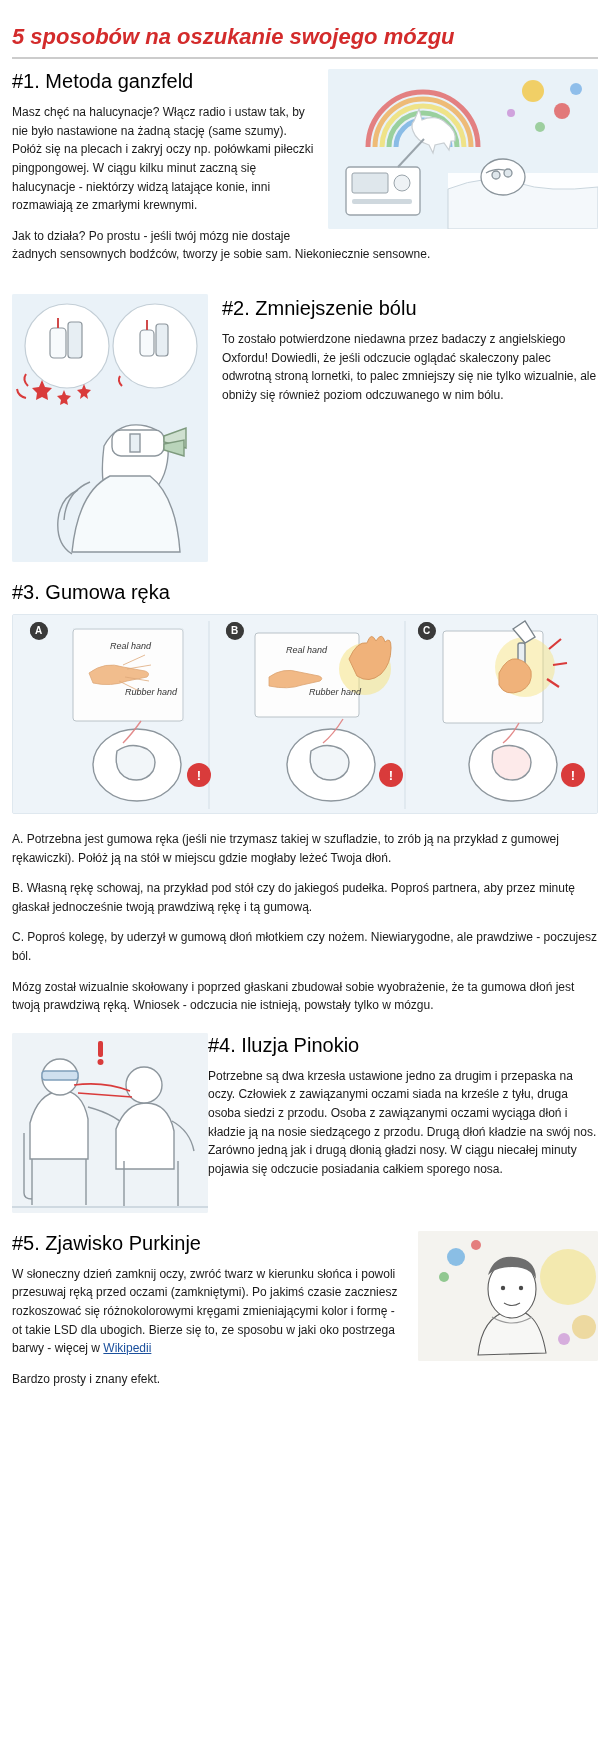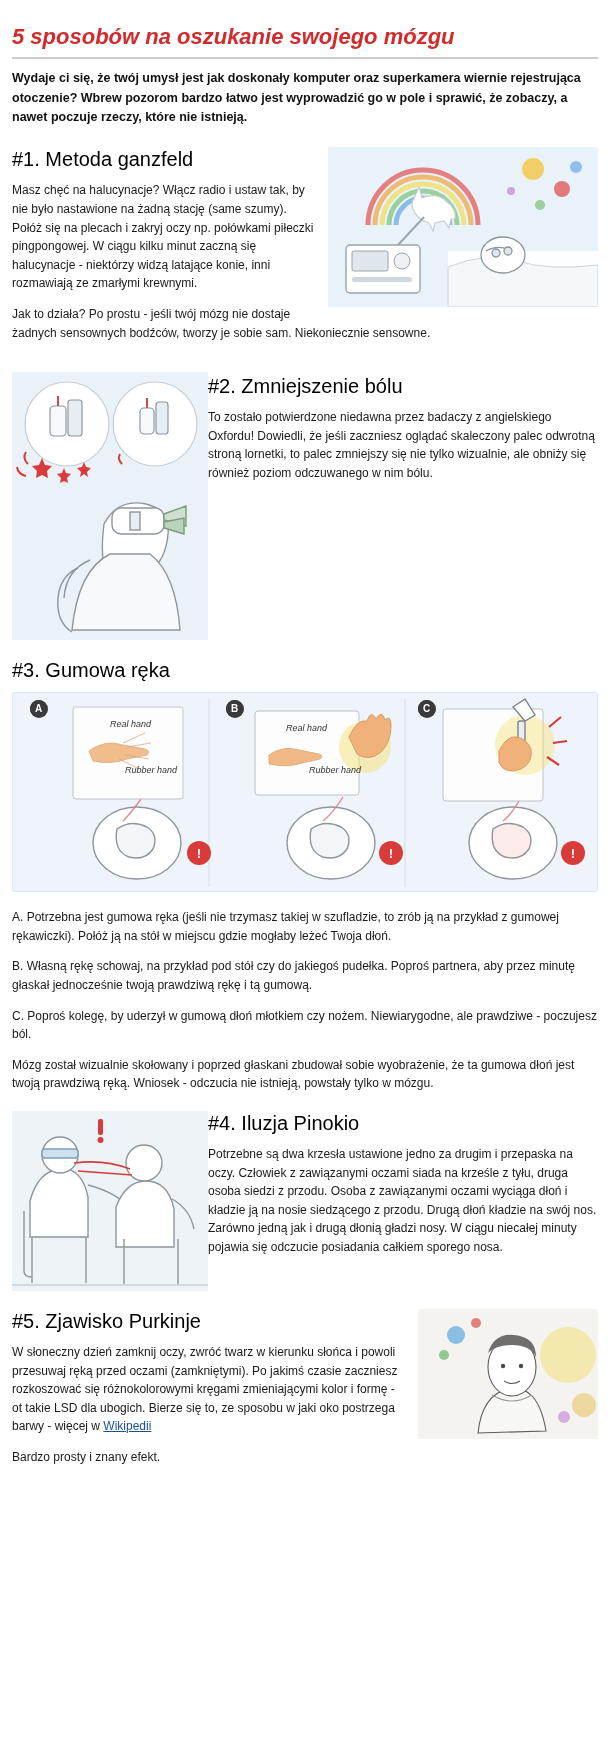--- a/index.html
+++ b/index.html
@@ -56,21 +56,21 @@
     height: 160px;
     margin: 0 0 8px 12px;
     background: #e8f1f8;
     position: relative;
     overflow: hidden;
     border-radius: 2px;
   }
   .s1-text { font-size: 12px; line-height: 1.55; }
 
   
-  .s2-wrap { display: flex; gap: 0; align-items: flex-start; }
+  .s2-wrap { display: flex; gap: 14px; align-items: flex-start; }
   .s2-fig {
     width: 196px; height: 268px; flex: 0 0 196px;
     background: #eaf2f8; position: relative; overflow: hidden;
     border-radius: 2px;
   }
   .s2-body { flex: 1 1 auto; padding-top: 2px; }
 
   
   .s3-fig {
     width: 586px; height: 200px; margin: 6px 0 16px 0;
@@ -105,21 +105,20 @@
 
   .shadow-dot { position:absolute; border-radius:50%; }
 </style>
 </head>
 <body>
 
 <div class="page">
 
   <h1 class="title">5 sposobów na oszukanie swojego mózgu</h1>
 
-  <p class="intro">Wydaje ci się, że twój umysł jest jak doskonały komputer oraz superkamera wiernie rejestrująca otoczenie? Wbrew pozorom bardzo łatwo jest wyprowadzić go w pole i sprawić, że zobaczy, a nawet poczuje rzeczy, które nie istnieją.</p>
 
   <div class="sec clearfix">
     <div class="s1-fig">
       <svg width="270" height="160" viewBox="0 0 270 160">
         <rect x="0" y="0" width="270" height="160" fill="#e9f2f8"></rect>
 
         <g fill="none" stroke-width="5">
           <path d="M40 78 A55 55 0 0 1 150 78" stroke="#e05a5a" opacity="0.75"></path>
           <path d="M47 78 A48 48 0 0 1 143 78" stroke="#efa84c" opacity="0.75"></path>
           <path d="M54 78 A41 41 0 0 1 136 78" stroke="#f0dd63" opacity="0.75"></path>
@@ -200,21 +199,21 @@
             <rect x="118" y="140" width="10" height="18" fill="#e8eff4"></rect>
             <path d="M152 142 l22 -8 l0 20 l-22 -6z" fill="#cfe0d0" stroke="#7d9a7d"></path>
             <path d="M152 150 l20 -4 l0 16 l-20 -6z" fill="#b9d4ba" stroke="#7d9a7d"></path>
             <path d="M66 196 q-18 8 -20 30 q-2 24 14 34" fill="none"></path>
             <path d="M78 188 q-24 10 -26 38" fill="none"></path>
           </g>
         </svg>
       </div>
       <div class="s2-body">
         <h2 class="section-title">#2. Zmniejszenie bólu</h2>
-        <p class="body">To zostało potwierdzone niedawna przez badaczy z angielskiego Oxfordu! Dowiedli, że jeśli zaczniesz oglądać skaleczony palec odwrotną stroną lornetki, to palec zmniejszy się nie tylko wizualnie, ale obniży się również poziom odczuwanego w nim bólu.</p>
+        <p class="body">To zostało potwierdzone niedawna przez badaczy z angielskiego Oxfordu! Dowiedli, że jeśli odczucie oglądać skaleczony palec odwrotną stroną lornetki, to palec zmniejszy się nie tylko wizualnie, ale obniży się również poziom odczuwanego w nim bólu.</p>
       </div>
     </div>
   </div>
 
   <div class="sec">
     <h2 class="section-title">#3. Gumowa ręka</h2>
 
     <div class="s3-fig">
       <svg width="586" height="200" viewBox="0 0 586 200">
         <rect x="0" y="0" width="586" height="200" fill="#eef4f9"></rect>

